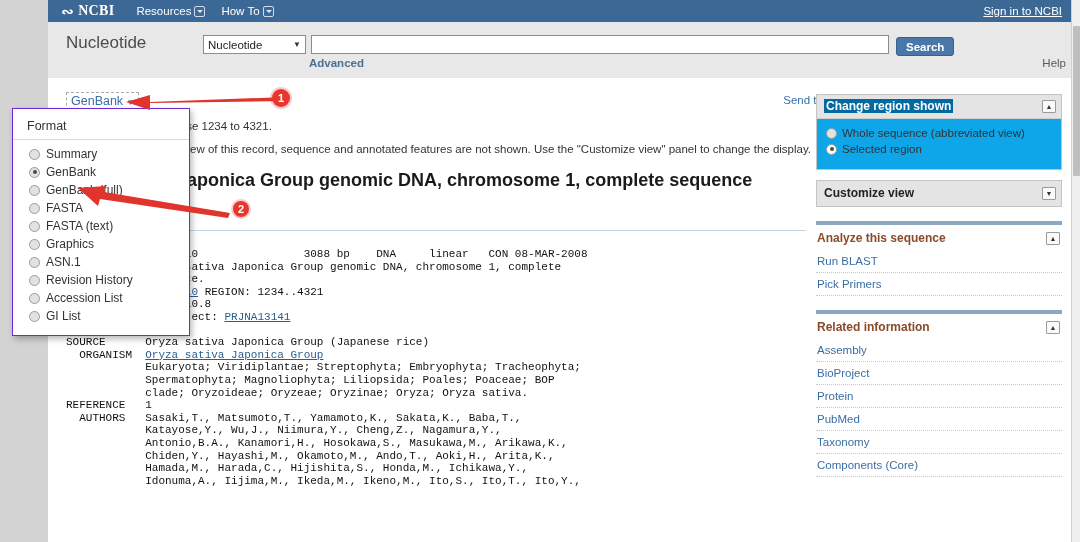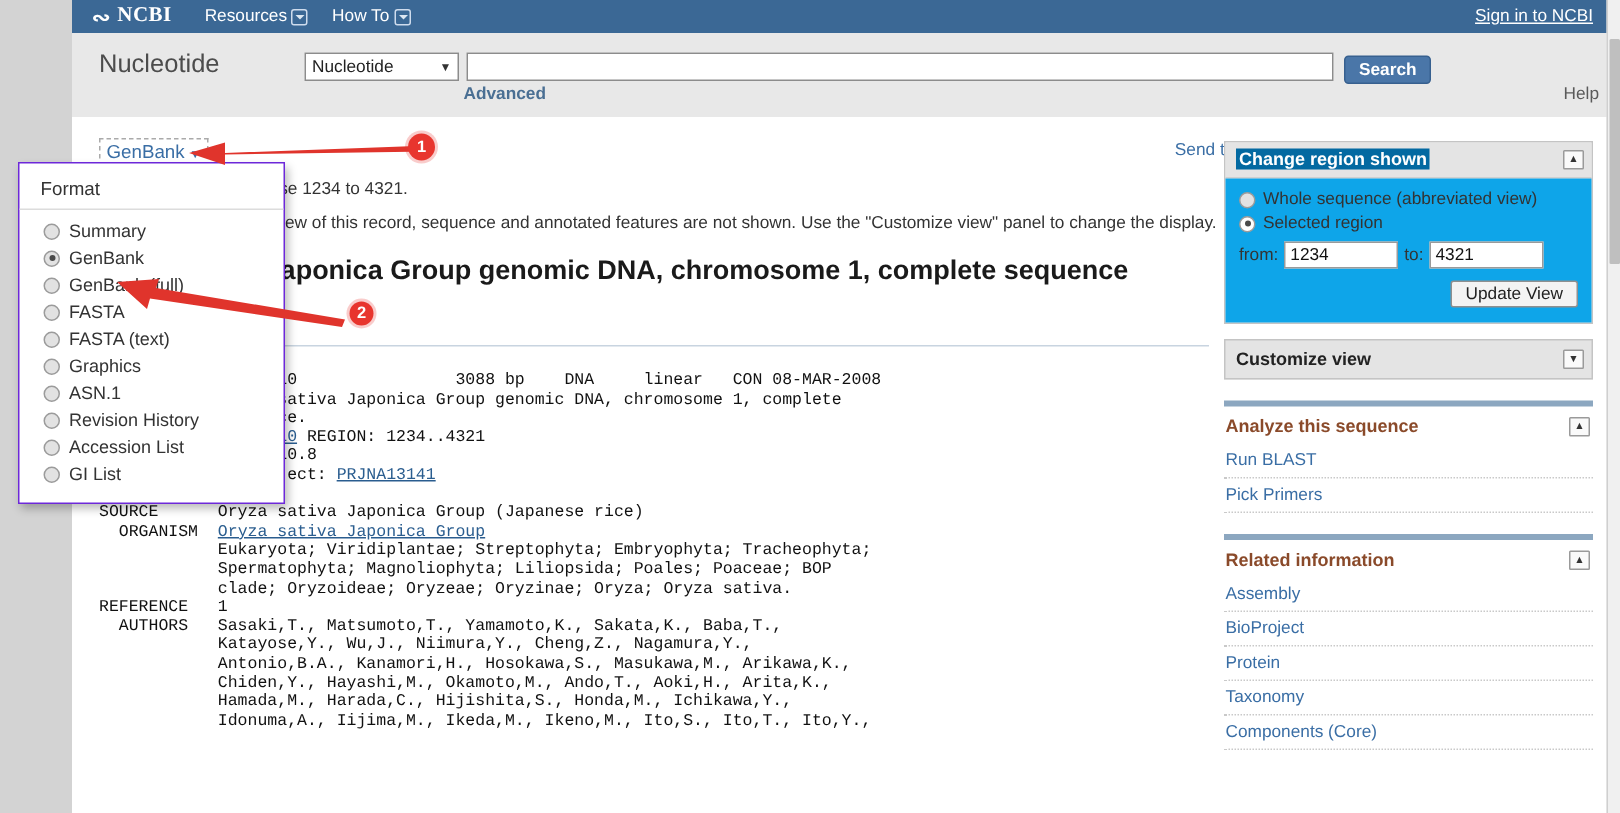--- a/index.html
+++ b/index.html
@@ -242,29 +242,20 @@
         </div>
         <div class="panel-body">
           <div class="radio-row">
             <span class="radio dim"></span>
             <span>Whole sequence (abbreviated view)</span>
           </div>
           <div class="radio-row">
             <span class="radio on"></span>
             <span>Selected region</span>
           </div>
-          <div class="range-row">
-            <span>from:</span>
-            <input class="in-from" type="text" value="1234" style="">
-            <span>to:</span>
-            <input class="in-to" type="text" value="4321" style="">
-          </div>
-          <div class="upd-wrap">
-            <span class="upd-btn">Update View</span>
-          </div>
         </div>
       </div>
 
       <div class="cust-panel">
         <div class="cust-head">
           <span>Customize view</span>
           <span class="toggle">▼</span>
         </div>
       </div>
 
@@ -280,20 +271,21 @@
 
       <div class="lnk-sec">
         <div class="lnk-bar"></div>
         <div class="lnk-head">
           <span>Related information</span>
           <span class="toggle">▲</span>
         </div>
         <div class="lnk-item">Assembly</div>
         <div class="lnk-item">BioProject</div>
         <div class="lnk-item">Protein</div>
+        <div class="lnk-item">PubMed</div>
         <div class="lnk-item">Taxonomy</div>
         <div class="lnk-item">Components (Core)</div>
       </div>
 
     </div>
   </div>
 
   <div class="fmt-menu">
     <div class="fmt-title">Format</div>
     <div id="fmt-items">

